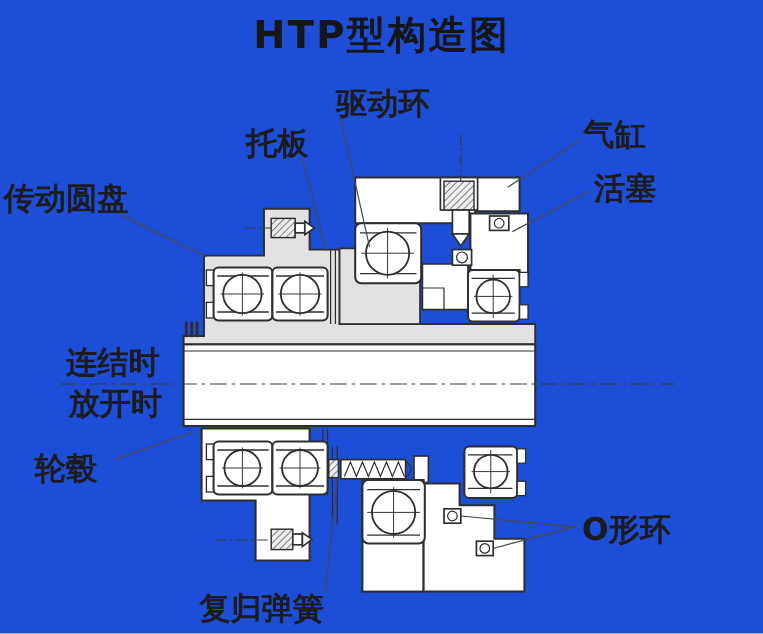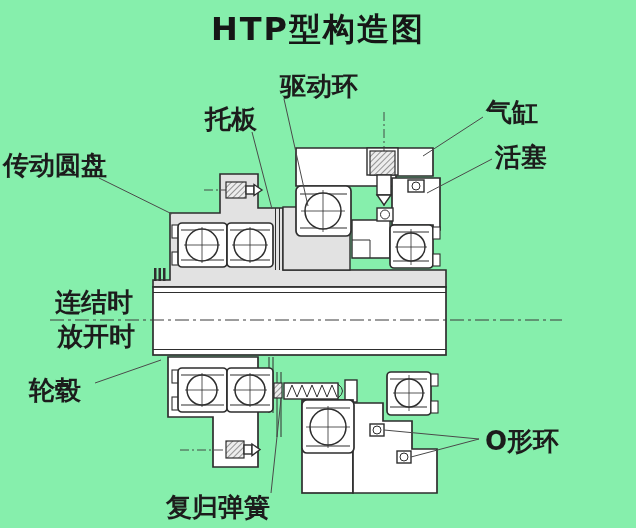--- a/index.html
+++ b/index.html
@@ -1,16 +1,16 @@
 <!DOCTYPE html>
 <html><head>
 <meta charset="utf-8">
 <style>
   html,body{margin:0;padding:0;background:#fff;}
-  .stage{position:relative;width:636px;height:528px;background:#86efac;overflow:hidden;
+  .stage{position:relative;width:636px;height:528px;background:#1d4ed8;overflow:hidden;
          font-family:"DejaVu Sans","Liberation Sans",sans-serif;}
   svg{display:block;}
   .outline{fill:#ffffff;stroke:#2e2e2e;stroke-width:1.7;stroke-linejoin:miter;}
   .outline2{fill:#ffffff;stroke:#2e2e2e;stroke-width:1.4;}
   .gray{fill:#e2e2e2;stroke:#2e2e2e;stroke-width:1.6;stroke-linejoin:miter;}
   .grayfill{fill:#e2e2e2;stroke:#2e2e2e;stroke-width:1.4;}
   .thin{stroke:#2e2e2e;stroke-width:1;fill:none;}
   .race{stroke:#2e2e2e;stroke-width:1.1;fill:none;}
   .cross{stroke:#2e2e2e;stroke-width:0.8;fill:none;}
   .ball{fill:#ffffff;stroke:#2e2e2e;stroke-width:1.5;}

